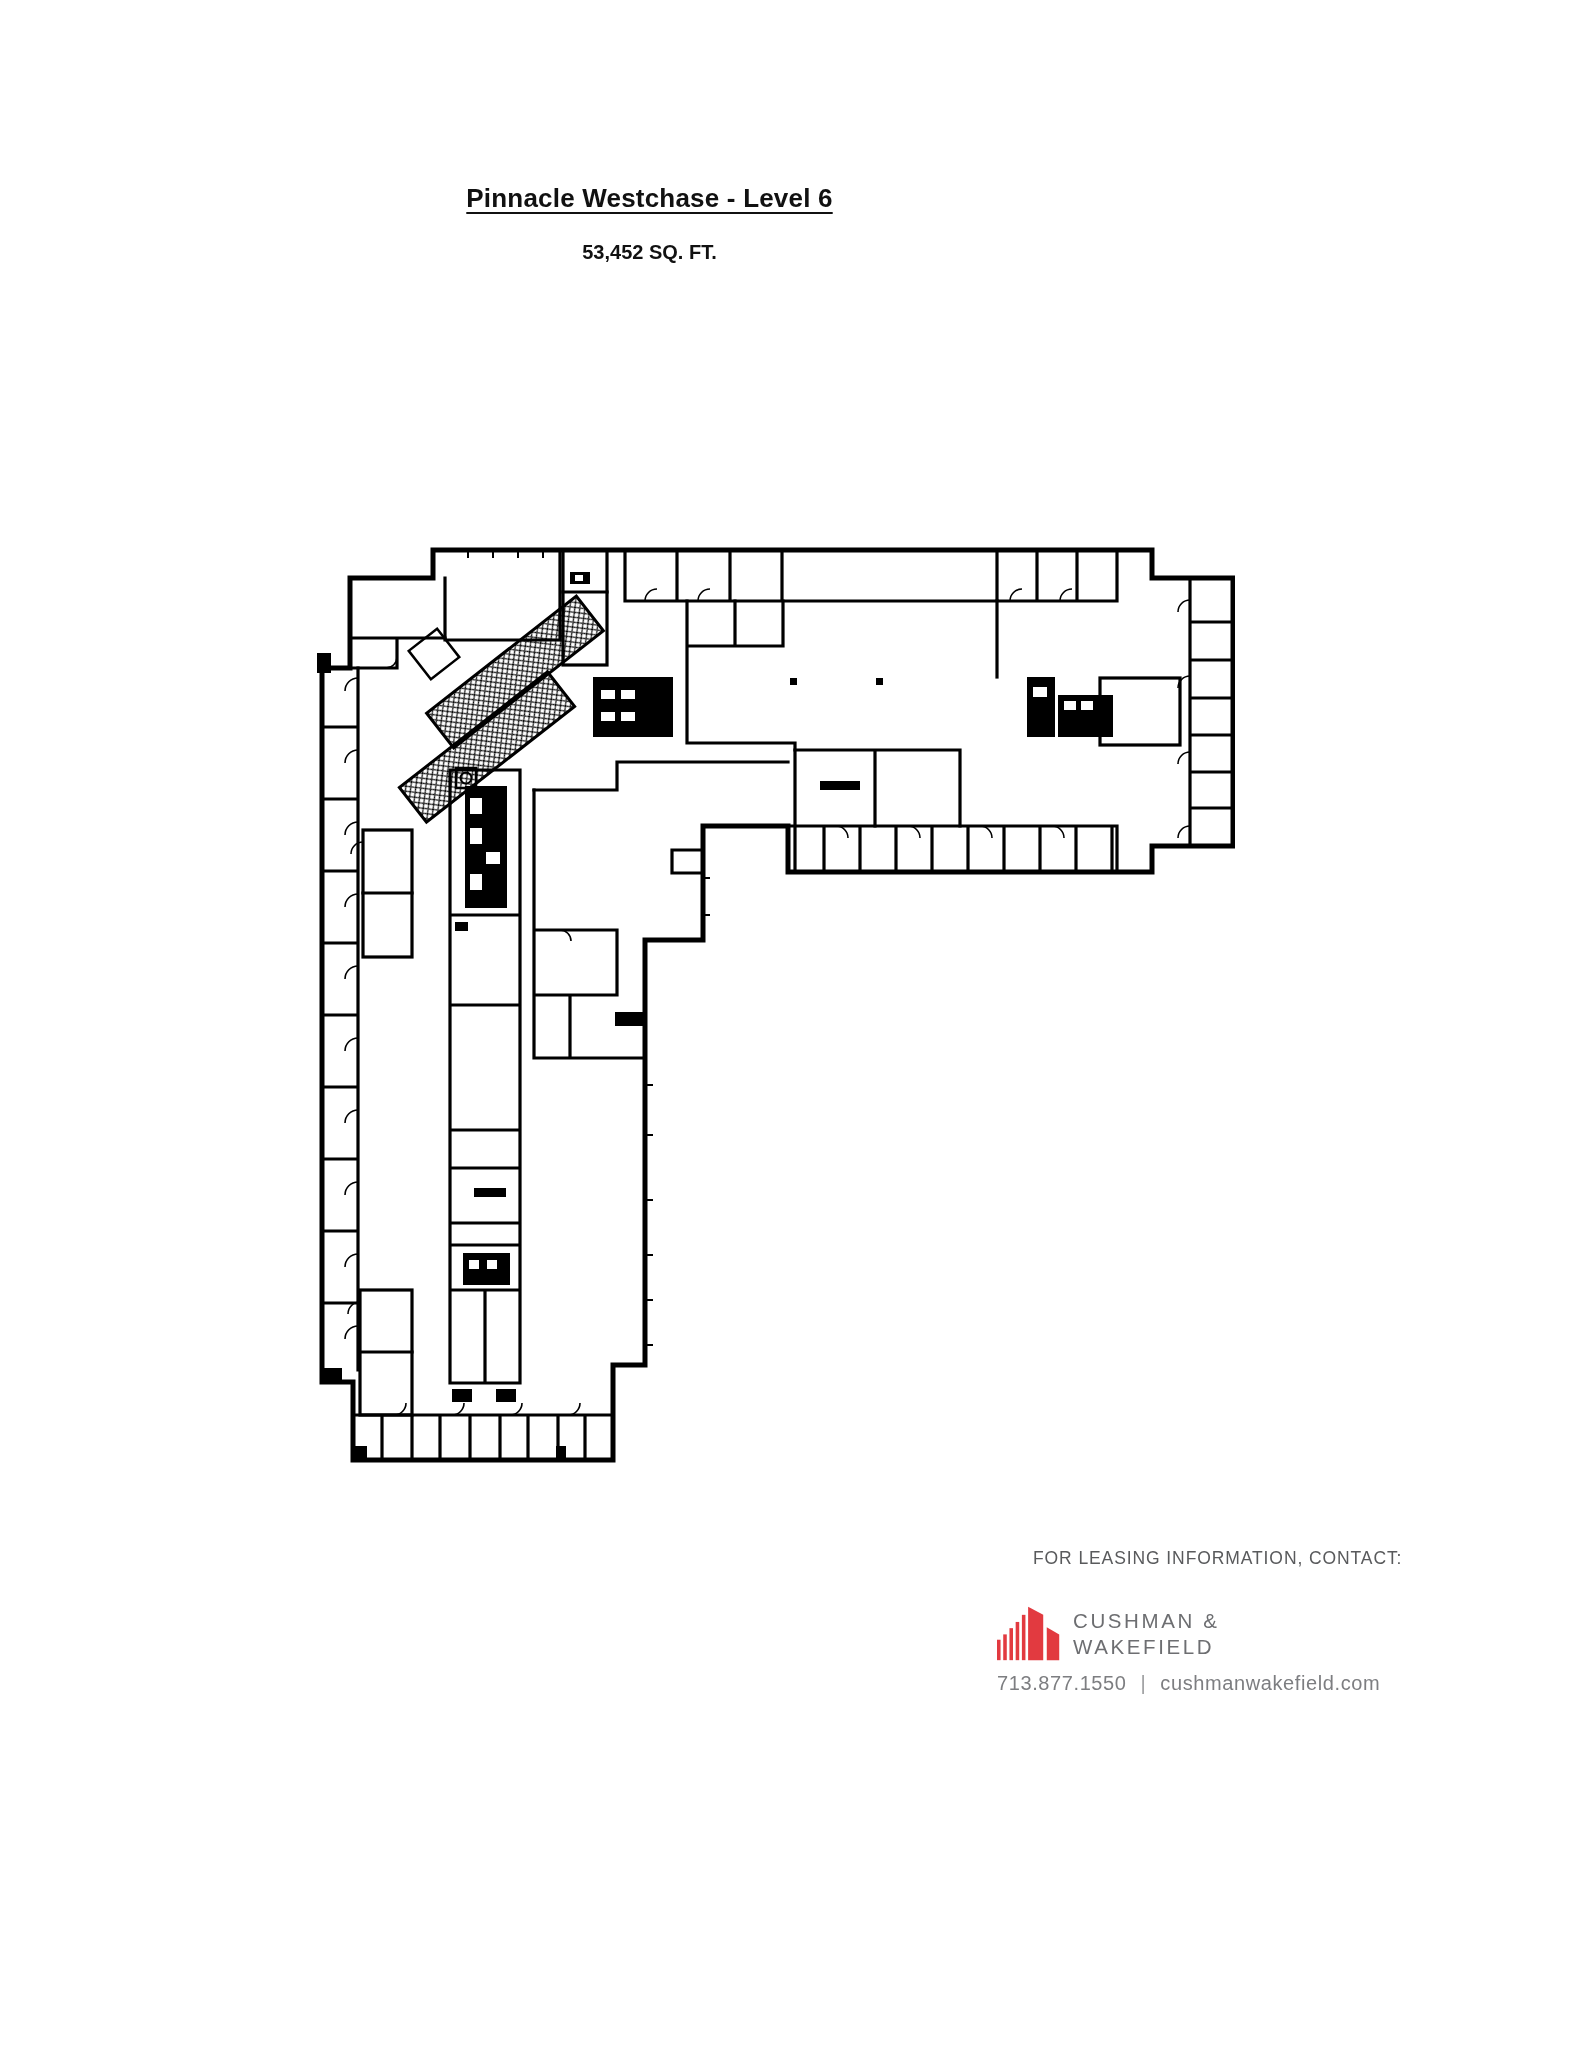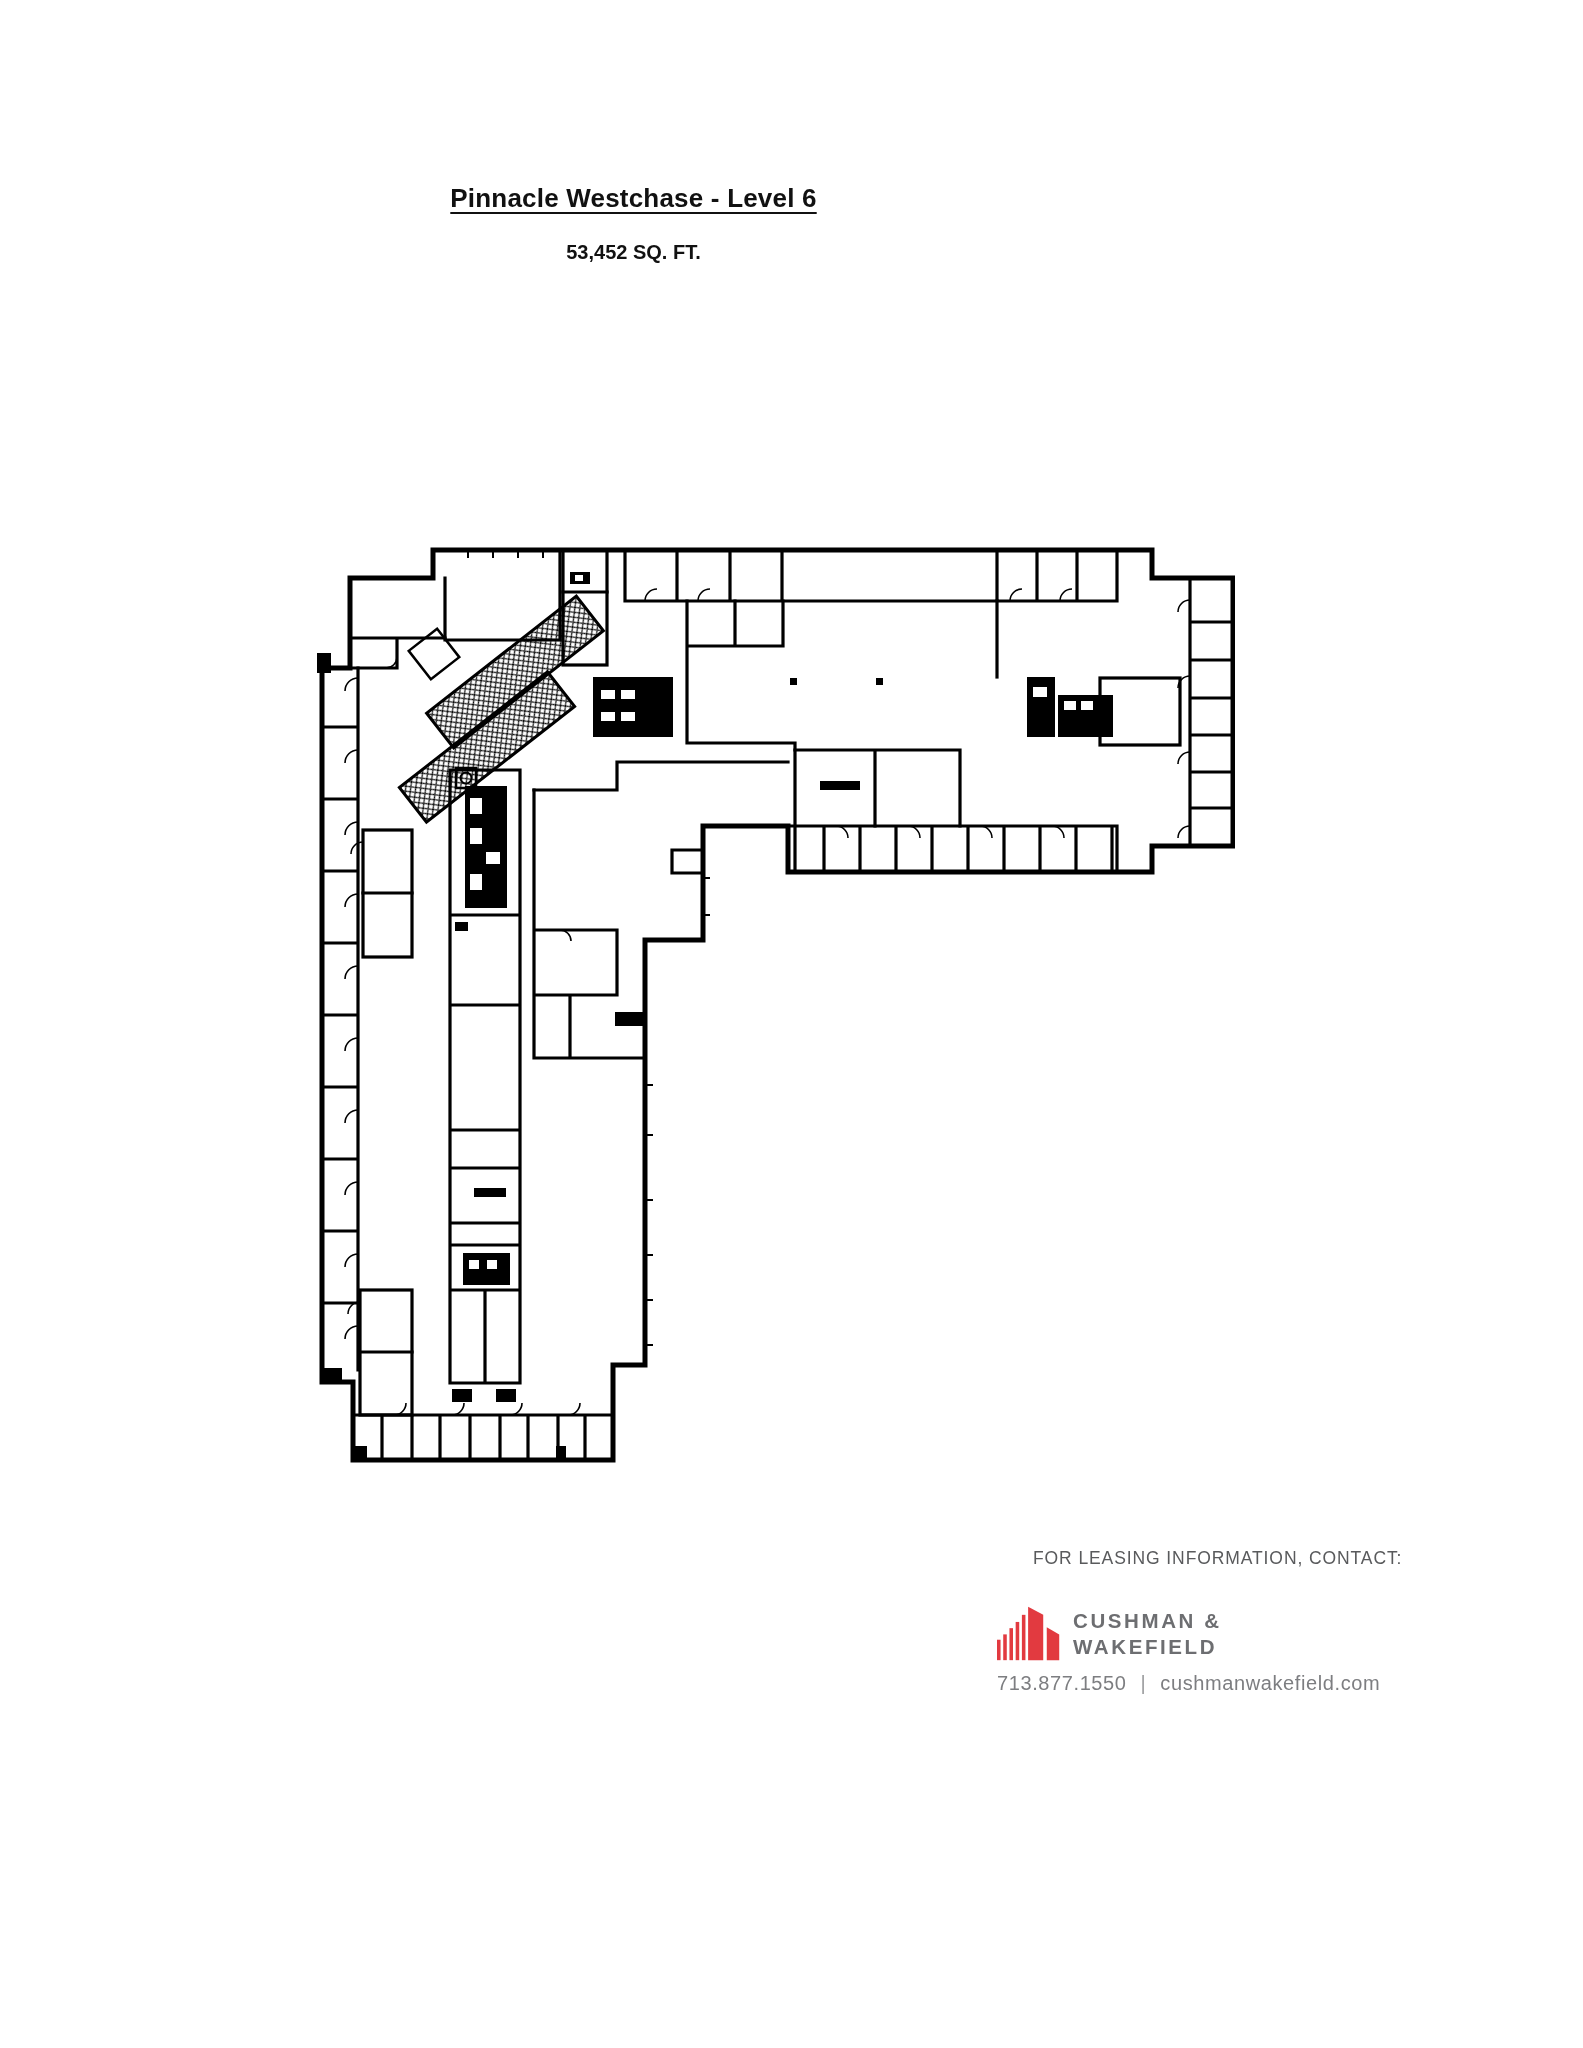--- a/index.html
+++ b/index.html
@@ -5,21 +5,21 @@
   html,body{margin:0;padding:0;background:#ffffff;}
   .page{
     position:relative;
     width:1583px;height:2048px;
     background:#ffffff;
     font-family:"Liberation Sans", sans-serif;
     overflow:hidden;
   }
   .title-block{
     position:absolute;
-    left:0;top:183px;width:1267px;
+    left:16px;top:183px;width:1267px;
     text-align:center;
     color:#111111;
   }
   .title-line{
     font-size:26px;
     font-weight:bold;
     text-decoration:underline;
     text-underline-offset:5px;
     text-decoration-thickness:2px;
     letter-spacing:0.2px;
@@ -51,21 +51,21 @@
   }
   .logo-row{
     margin-top:36px;
     display:flex;
     align-items:center;
   }
   .logo-icon{width:64px;height:57px;flex:0 0 auto;}
   .logo-text{
     margin-left:12px;
     font-size:20.5px;
-    font-weight:bold;
+    font-weight:normal;
     color:#6d6e71;
     letter-spacing:2.6px;
     line-height:26px;
     white-space:nowrap;
   }
   .phone-row{
     margin-top:10px;
     font-size:20px;
     color:#7d7e81;
     letter-spacing:0.6px;

